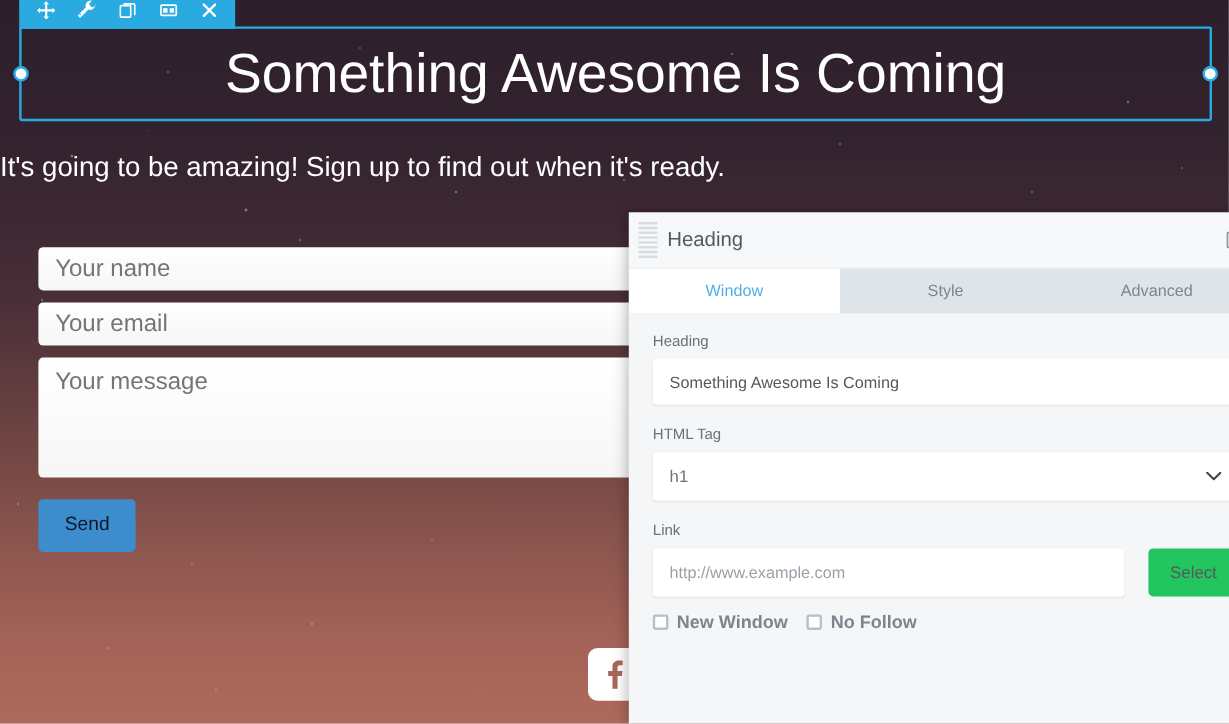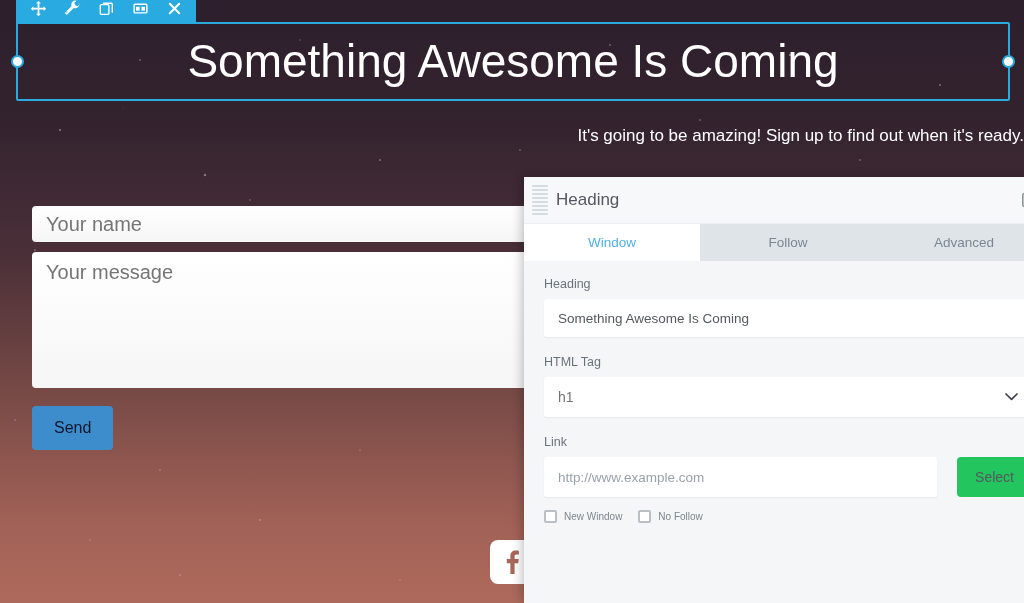--- a/index.html
+++ b/index.html
@@ -57,35 +57,35 @@
 
   
   #hero-title {
     position: absolute; left: 16px; top: 22px; width: 994px;
     text-align: center; color: #ffffff;
     font-size: 46px; font-weight: 400; line-height: 79px;
     white-space: nowrap;
   }
   #hero-sub {
     position: absolute; left: 0; top: 126px; width: 1024px;
-    text-align: right; color: #ffffff;
-    font-size: 17px; font-weight: 400;
+    text-align: left; color: #ffffff;
+    font-size: 23px; font-weight: 400;
   }
 
   #contact-form { position: absolute; left: 32px; top: 206px; width: 570px; }
   .fld {
     width: 100%; display: block;
     background: linear-gradient(180deg,#ffffff 0%,#f7f6f6 100%);
     border: none; border-radius: 4px;
     color: #b0aeae; font-size: 20px;
     font-family: "Liberation Sans", sans-serif;
     padding: 0 14px; height: 36px; line-height: 36px;
     margin-bottom: 10px; outline: none;
   }
-  .fld.msg { height: 136px; padding-top: 9px; line-height: normal; resize: none; }
+  .fld.msg { height: 100px; padding-top: 9px; line-height: normal; resize: none; }
   #send-btn {
     margin-top: 8px;
     background: #3d8dcd; color: #0f172a; border: none; border-radius: 4px;
     font-size: 16px; font-family: "Liberation Sans", sans-serif;
     padding: 0 22px; height: 44px; cursor: pointer;
   }
 
   #social-row {
     position: absolute; left: 0; top: 540px; width: 1024px;
     display: flex; justify-content: center;
@@ -167,21 +167,21 @@
     font-size: 14px; color: #55595e;
     font-family: "Liberation Sans", sans-serif;
     padding: 0 18px; cursor: pointer; height: 40px;
   }
   #checks { display: flex; align-items: center; gap: 16px; margin-top: 13px; }
   .chk { display: flex; align-items: center; gap: 7px; cursor: pointer; }
   .chk .box {
     width: 13px; height: 13px; border: 2px solid #b9bfc5;
     border-radius: 2px; background: #fff; display:block;
   }
-  .chk span.lbl { font-size: 10px; color: #7d858c; font-weight: normal; }
+  .chk span.lbl { font-size: 15px; color: #7d858c; font-weight: bold; }
 </style>
 </head>
 <body>
 
 <div id="canvas">
 
   <svg id="stars" width="1024" height="603" viewBox="0 0 1024 603" aria-hidden="true">
     <g fill="#ffffff">
       <circle cx="60" cy="130" r="1.1" opacity=".55"></circle>
       <circle cx="140" cy="60" r="0.9" opacity=".40"></circle>
@@ -209,20 +209,21 @@
       <circle cx="90" cy="540" r="1.0" opacity=".25"></circle>
     </g>
   </svg>
 
   <div id="hero-title">Something Awesome Is Coming</div>
 
   <div id="hero-sub">It's going to be amazing! Sign up to find out when it's ready.</div>
 
   <div id="contact-form">
     <input class="fld" type="text" placeholder="Your name" style="">
+    <input class="fld" type="text" placeholder="Your email" style="">
     <textarea class="fld msg" placeholder="Your message" style=""></textarea>
     <button id="send-btn">Send</button>
   </div>
 
   <div id="social-row">
     <a id="fb-icon">
       <svg width="26" height="26" viewBox="0 0 26 26" aria-hidden="true">
         <path fill="#ffffff" d="M0 0h26v26H0z" opacity="0"></path>
         <path fill="#a9675a" d="M15.6 25V14.3h3.6l.54-4.2H15.6V7.43c0-1.2.34-2.03 2.07-2.03h2.2V1.65C19.5 1.57 18.2 1.4 16.7 1.4c-3.16 0-5.33 1.93-5.33 5.47v3.23H7.8v4.2h3.57V25h4.23z"></path>
       </svg>
@@ -289,21 +290,21 @@
     <div id="panel-minimize">
       <svg width="16" height="14" viewBox="0 0 16 14" aria-hidden="true">
         <rect x="0.8" y="0.8" width="14.4" height="12.4" rx="1" fill="#ffffff" stroke="#8c949b" stroke-width="1.6"></rect>
         <rect x="2.2" y="2.2" width="11.6" height="3.4" fill="#4a5159"></rect>
       </svg>
     </div>
   </div>
 
   <div id="tabs">
     <div class="tab active">Window</div>
-    <div class="tab">Follow</div>
+    <div class="tab">Style</div>
     <div class="tab">Advanced</div>
   </div>
 
   <div id="panel-body">
 
     <div class="field-group">
       <label class="field-label">Heading</label>
       <input class="p-input" type="text" value="Something Awesome Is Coming" style="">
     </div>
 

